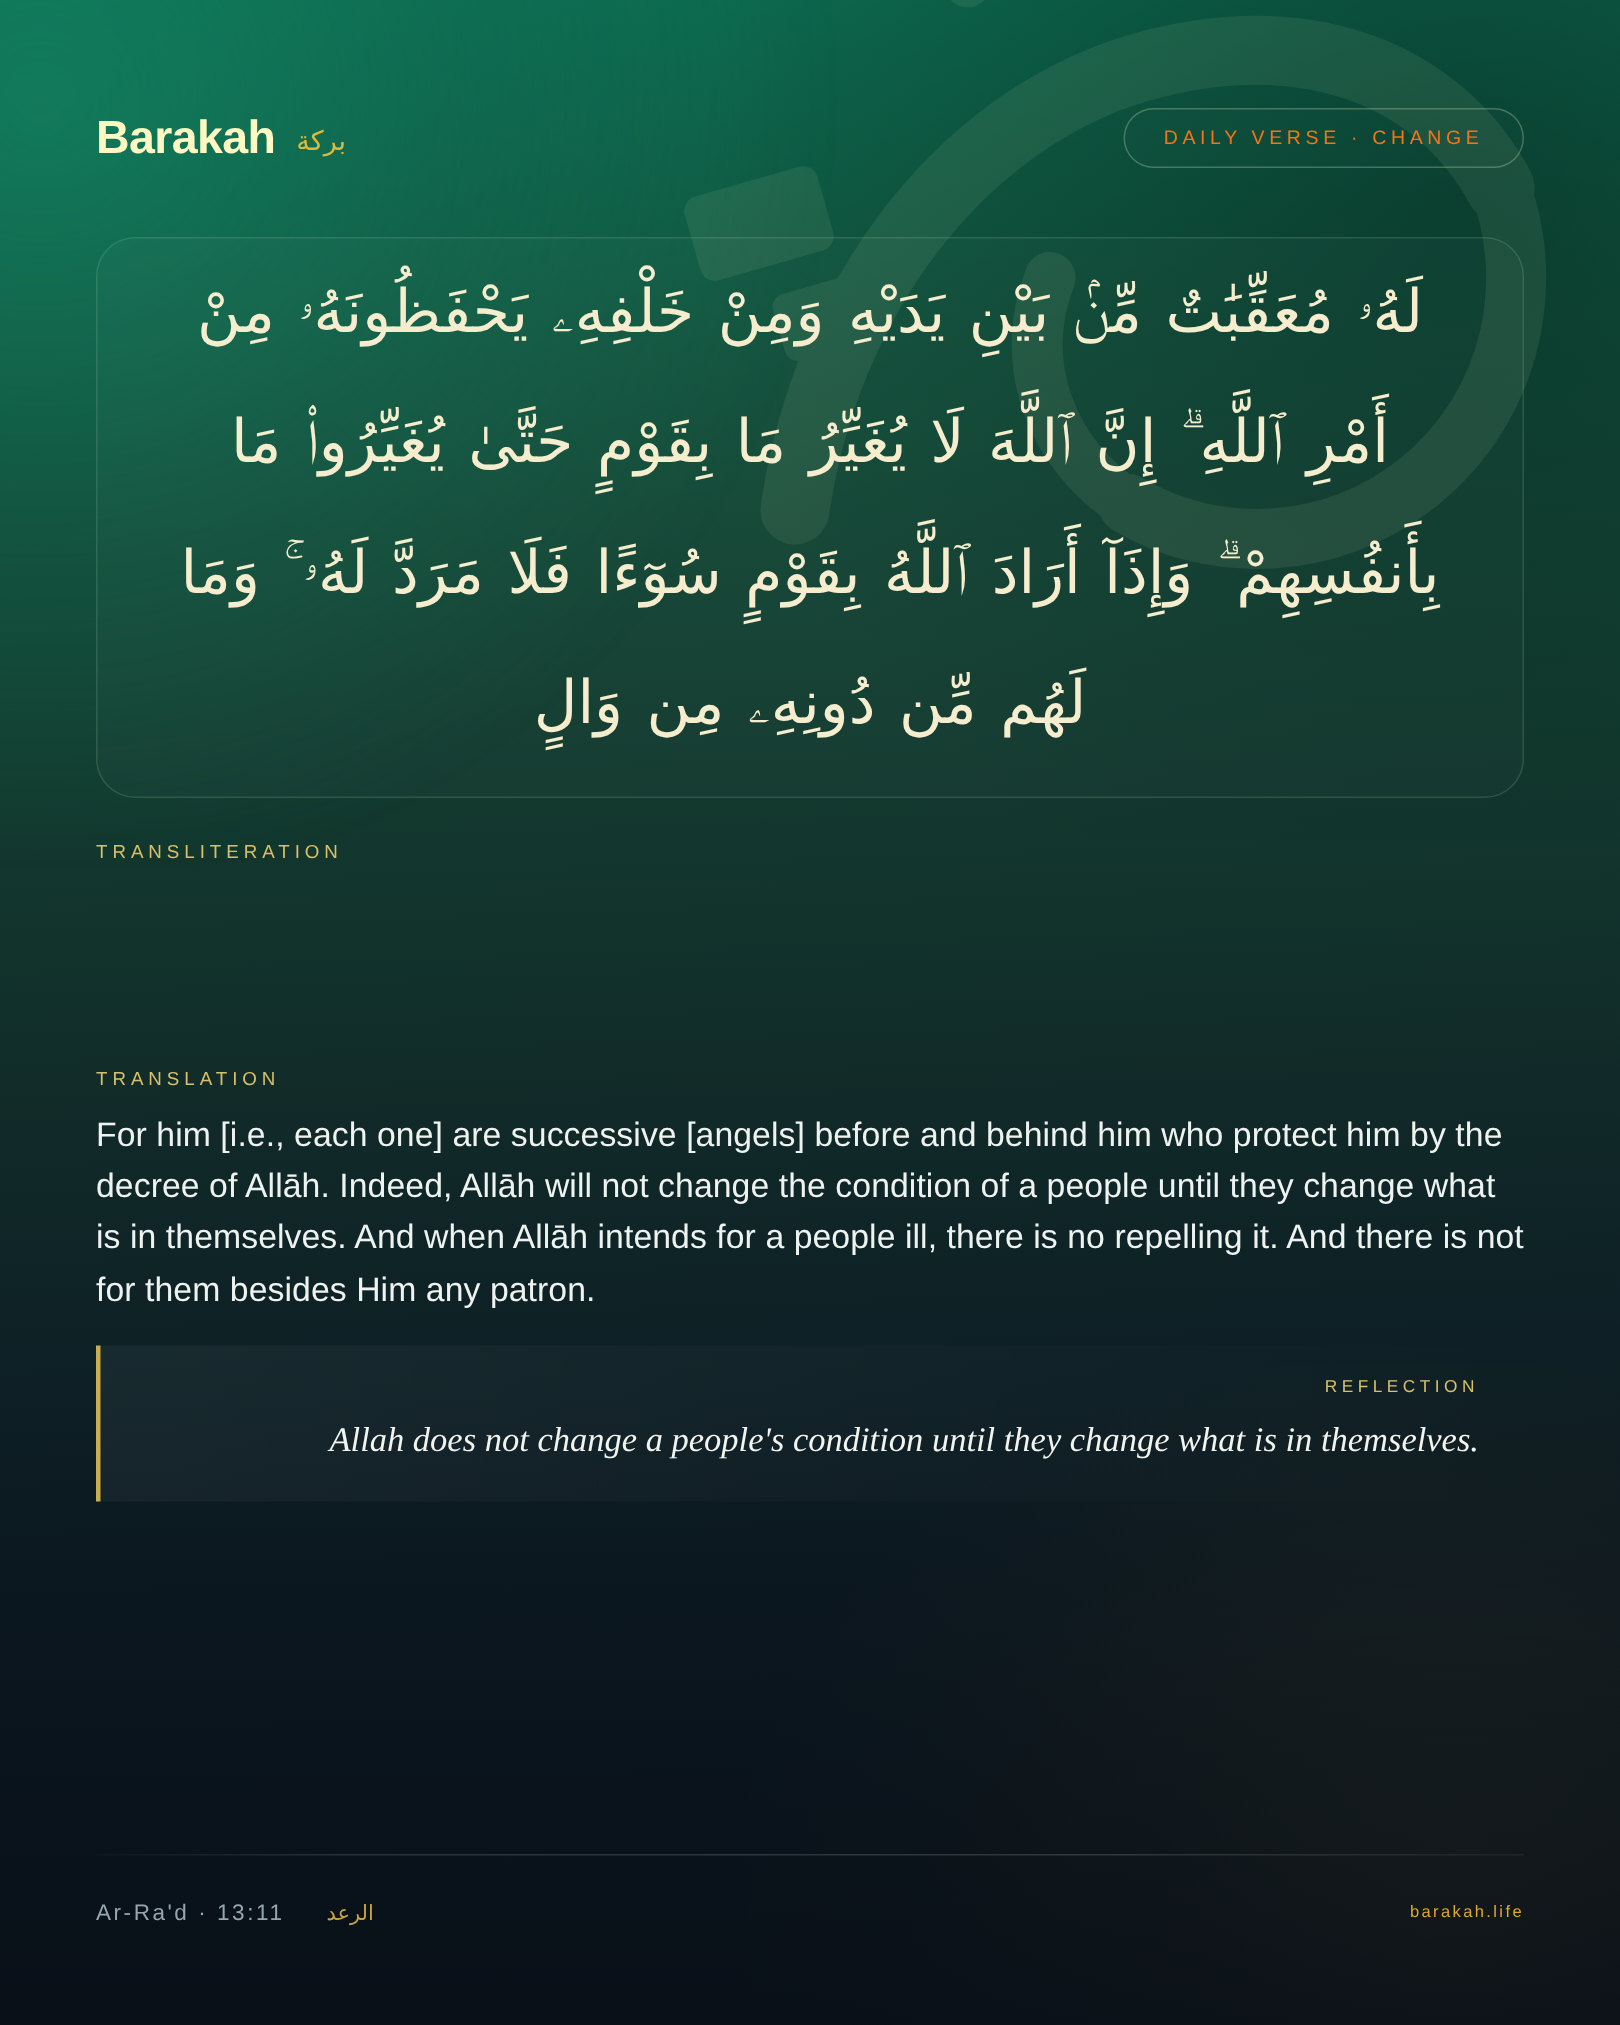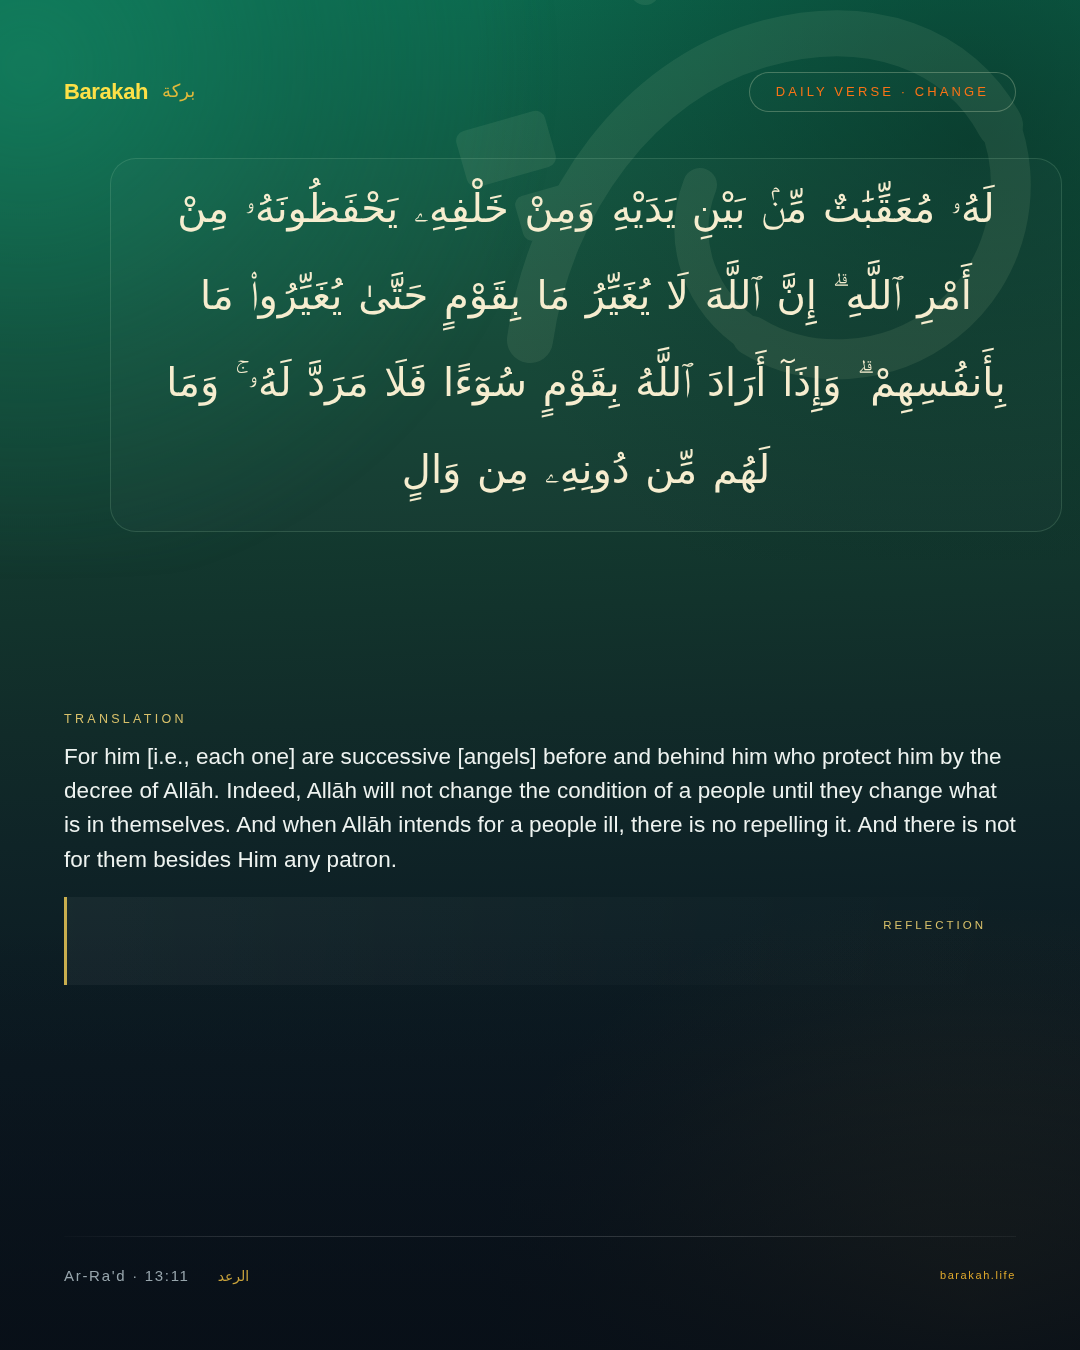--- a/index.html
+++ b/index.html
@@ -92,23 +92,23 @@
     display: flex;
     align-items: center;
     justify-content: space-between;
   }
   .brand {
     display: flex;
     align-items: baseline;
     gap: 14px;
   }
   .brand-name {
-    font-size: 22px;
+    font-size: 31px;
     font-weight: bold;
-    color: #fde047;
+    color: #fef9c3;
     letter-spacing: -0.4px;
   }
   .brand-ar {
     font-size: 18px;
     color: #e0b93a;
     font-family: Liberation Sans, sans-serif;
     line-height: 1;
     position: relative;
     top: -2px;
   }
@@ -130,21 +130,20 @@
     top: 158px;
     width: 952px;
     height: 374px;
     border: 1px solid rgba(150,200,165,0.19);
     border-radius: 26px;
     background: rgba(255,255,255,0.018);
     display: flex;
     align-items: center;
     justify-content: center;
     padding: 18px 34px 30px 34px;
-    margin-left: 46px;
   }
   .arabic {
     direction: rtl;
     text-align: center;
     font-family: "DejaVu Sans", sans-serif;
     font-size: 40px;
     line-height: 2.18;
     color: #f6edcf;
     width: 100%;
     word-spacing: 3px;
@@ -267,29 +266,31 @@
     <span class="brand-ar">بركة</span>
   </div>
   <div class="pill">DAILY VERSE · CHANGE</div>
 </div>
 
 <div class="verse-card">
   <div class="arabic">لَهُۥ مُعَقِّبَٰتٌ مِّنۢ بَيْنِ يَدَيْهِ وَمِنْ خَلْفِهِۦ يَحْفَظُونَهُۥ مِنْ أَمْرِ ٱللَّهِ ۗ إِنَّ ٱللَّهَ لَا يُغَيِّرُ مَا بِقَوْمٍ حَتَّىٰ يُغَيِّرُوا۟ مَا بِأَنفُسِهِمْ ۗ وَإِذَآ أَرَادَ ٱللَّهُ بِقَوْمٍ سُوٓءًا فَلَا مَرَدَّ لَهُۥ ۚ وَمَا لَهُم مِّن دُونِهِۦ مِن وَالٍ</div>
 </div>
 
 <div class="section" style="top:561px;">
+  <div class="eyebrow">TRANSLITERATION</div>
 </div>
 
 <div class="section" style="top:712px;">
   <div class="eyebrow">TRANSLATION</div>
   <div class="translation">For him [i.e., each one] are successive [angels] before and behind him who protect him by the decree of Allāh. Indeed, Allāh will not change the condition of a people until they change what is in themselves. And when Allāh intends for a people ill, there is no repelling it. And there is not for them besides Him any patron.</div>
 </div>
 
 <div class="reflection">
   <div class="eyebrow">REFLECTION</div>
+  <div class="reflection-text">Allah does not change a people's condition until they change what is in themselves.</div>
 </div>
 
 <div class="footer-divider"></div>
 <div class="footer">
   <div class="footer-ref">
     <span>Ar-Ra'd · 13:11</span>
     <span class="footer-ref-ar">الرعد</span>
   </div>
   <div class="footer-site">barakah.life</div>
 </div>

